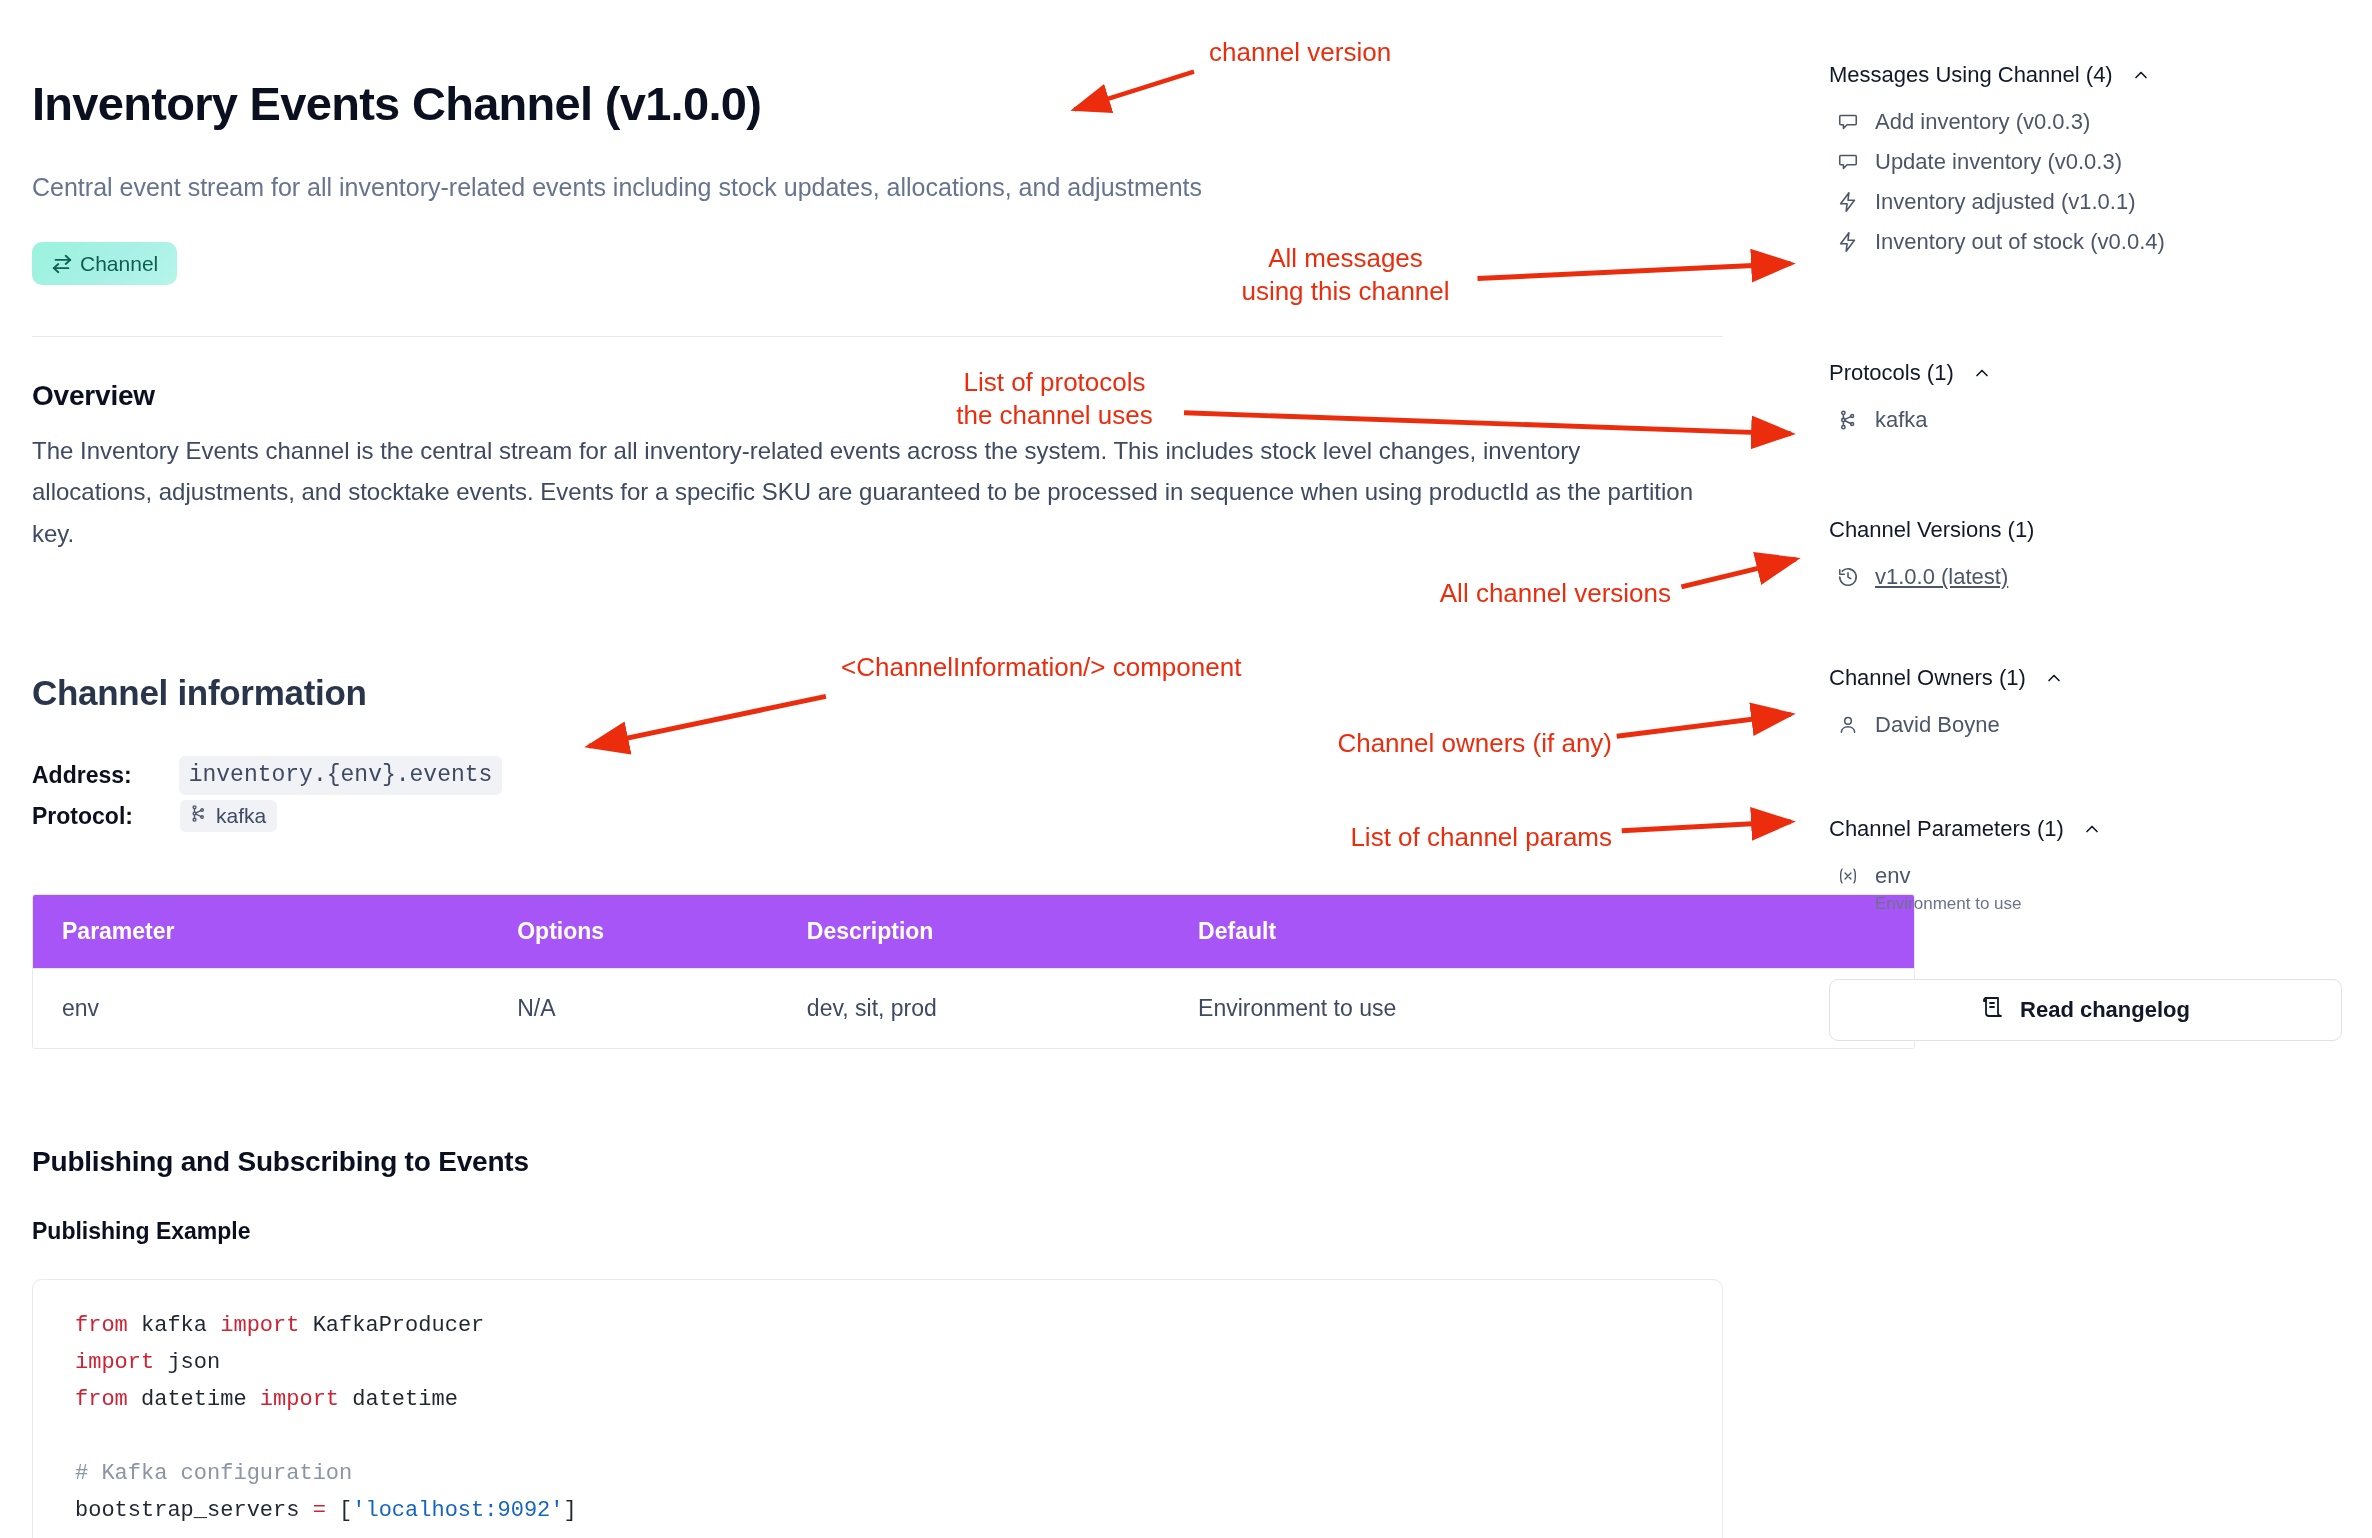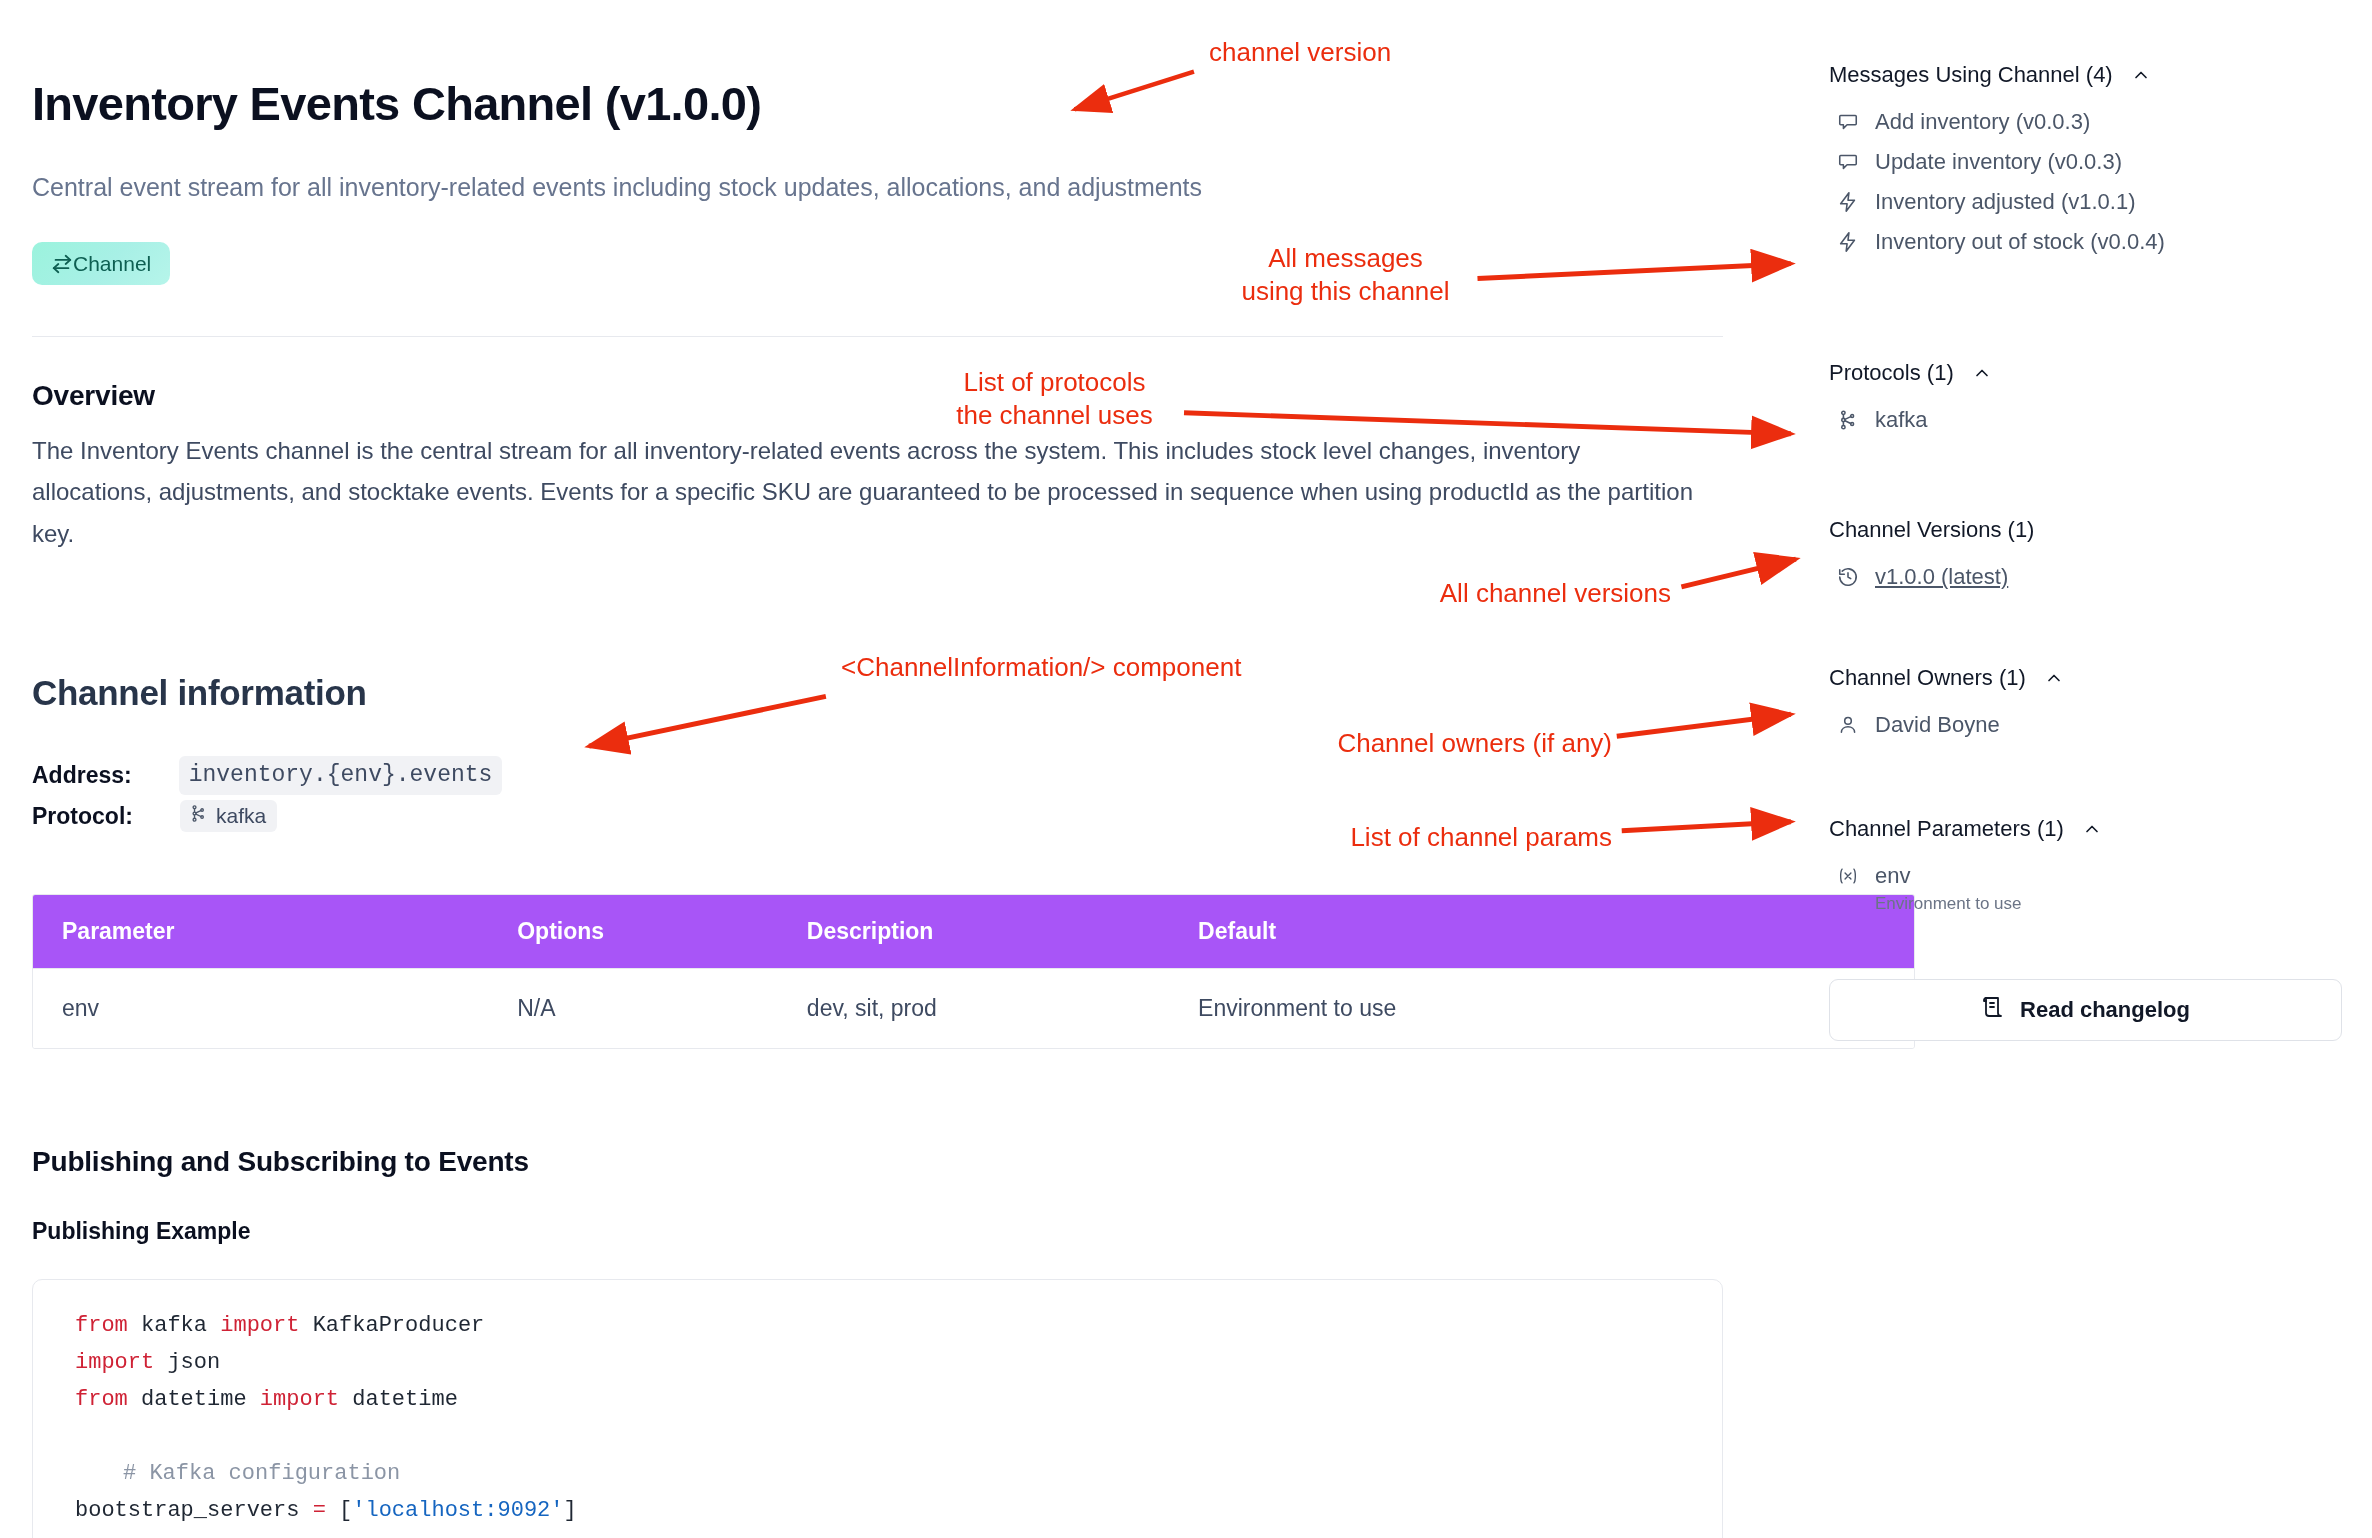--- a/index.html
+++ b/index.html
@@ -22,21 +22,21 @@
     font-size: 47px; font-weight: 700; letter-spacing: -0.7px;
     color: #0b1020; line-height: 1.12; white-space: nowrap;
   }
   .page-subtitle {
     position: absolute; left: 0; top: 171px;
     font-size: 25px; color: #67748e; line-height: 1.35; white-space: nowrap;
   }
 
   .badge {
     position: absolute; left: 0; top: 242px;
-    display: inline-flex; align-items: center; gap: 0;
+    display: inline-flex; align-items: center; gap: 7px;
     height: 43px; padding: 0 19px;
     border-radius: 10px;
     background: linear-gradient(135deg,#9bf3dd 0%,#a8f0e6 55%,#b6f5ea 100%);
     color: #0e5f52; font-size: 21px; font-weight: 500;
   }
   .badge svg { display:block; }
 
   .hr {
     position: absolute; left: 0; top: 336px; width: 1691px; height: 1px;
     background: #e7e9ee;
@@ -92,21 +92,21 @@
   .codebox {
     position:absolute; left:0; top:1279px; width:1691px; height:299px;
     background:#ffffff; border:1px solid #e7e9ee; border-radius:10px;
     padding:28px 42px; overflow:hidden;
   }
   .codebox pre {
     font-family:"Liberation Mono", monospace;
     font-size:22px; line-height:1.68; color:#1f2733; white-space:pre;
   }
   .k-kw { color:#cf2235; }
-  .k-cm { color:#8b95a5;margin-left:48px; }
+  .k-cm { color:#8b95a5; }
   .k-str{ color:#1565c0; }
   .k-op { color:#cf2235; }
 
   
   .side {
     position:absolute; left:1829px; top:0; width:513px; height:1538px;
   }
   .side-sec { position:absolute; left:0; width:513px; }
   .side-head {
     display:flex; align-items:center; gap:18px;

